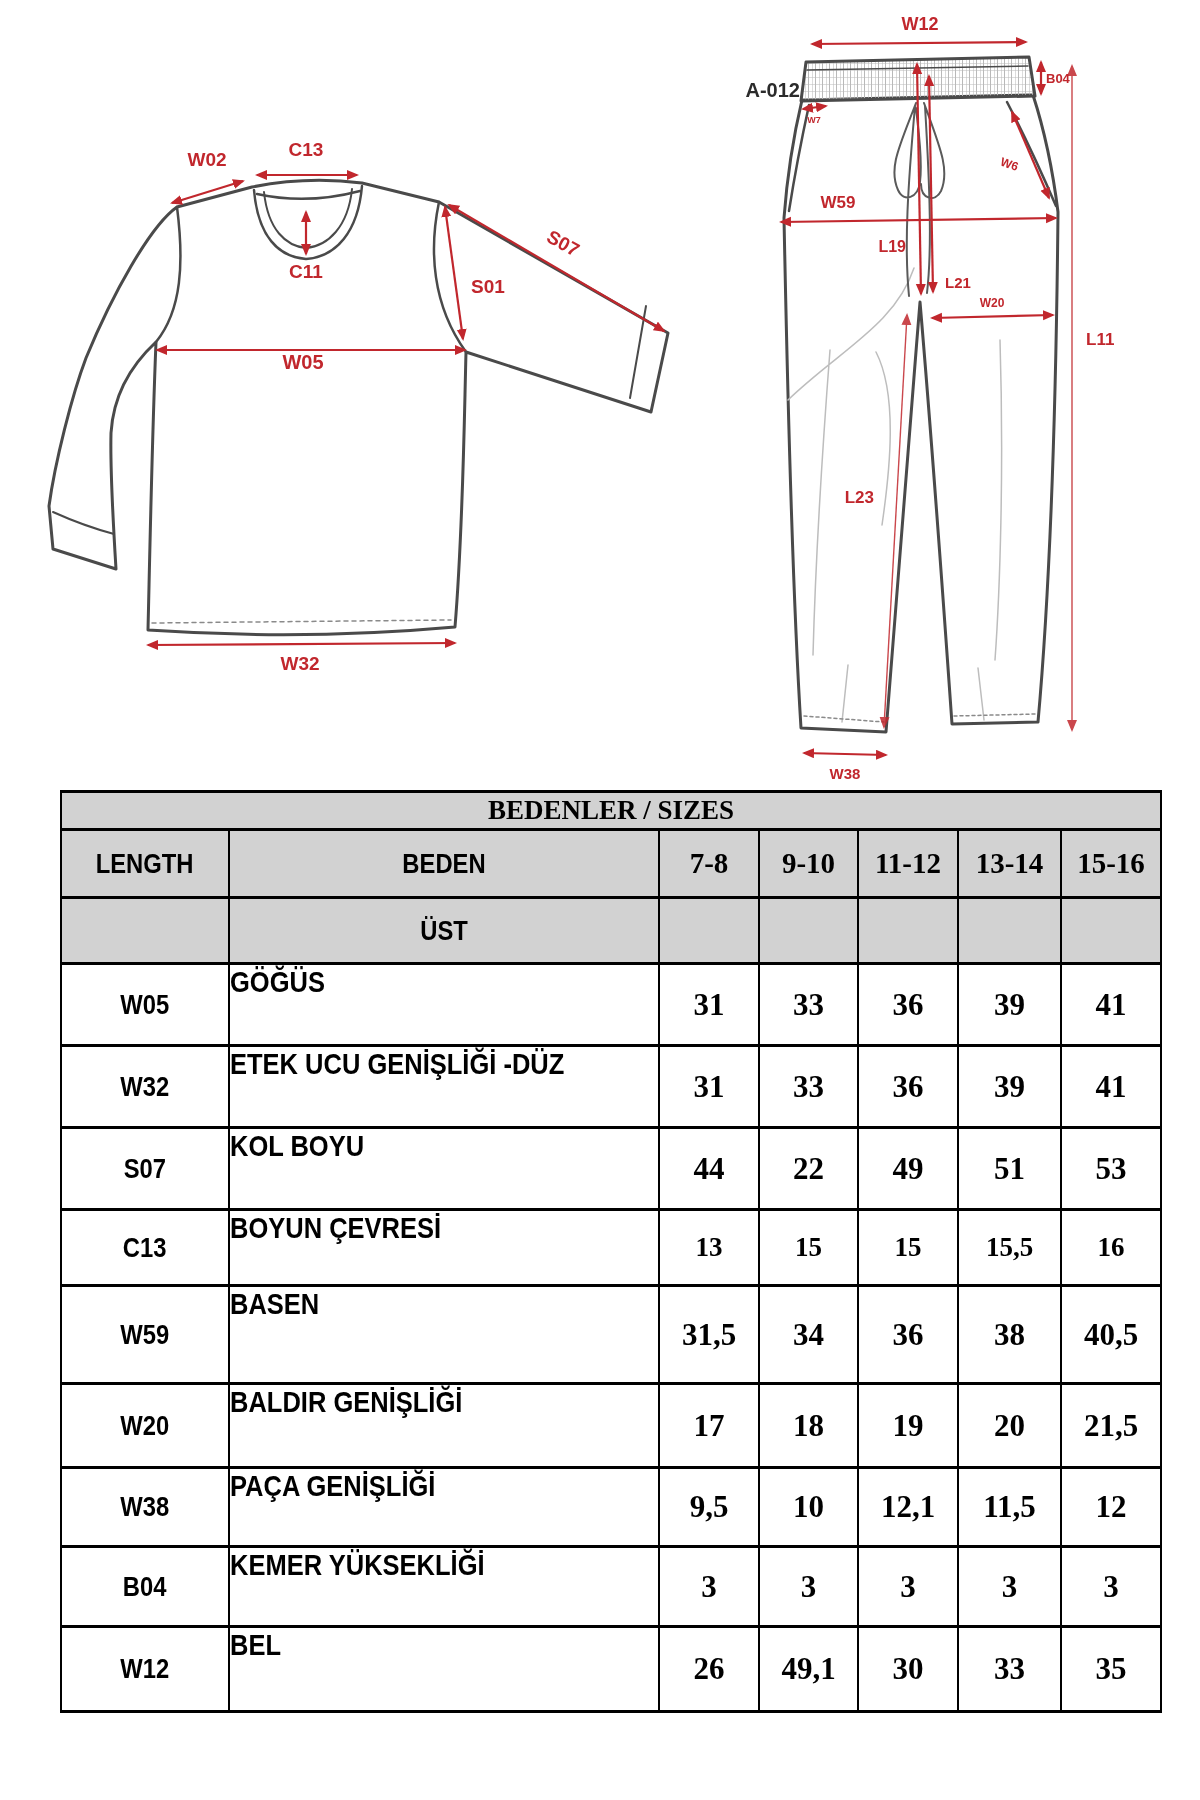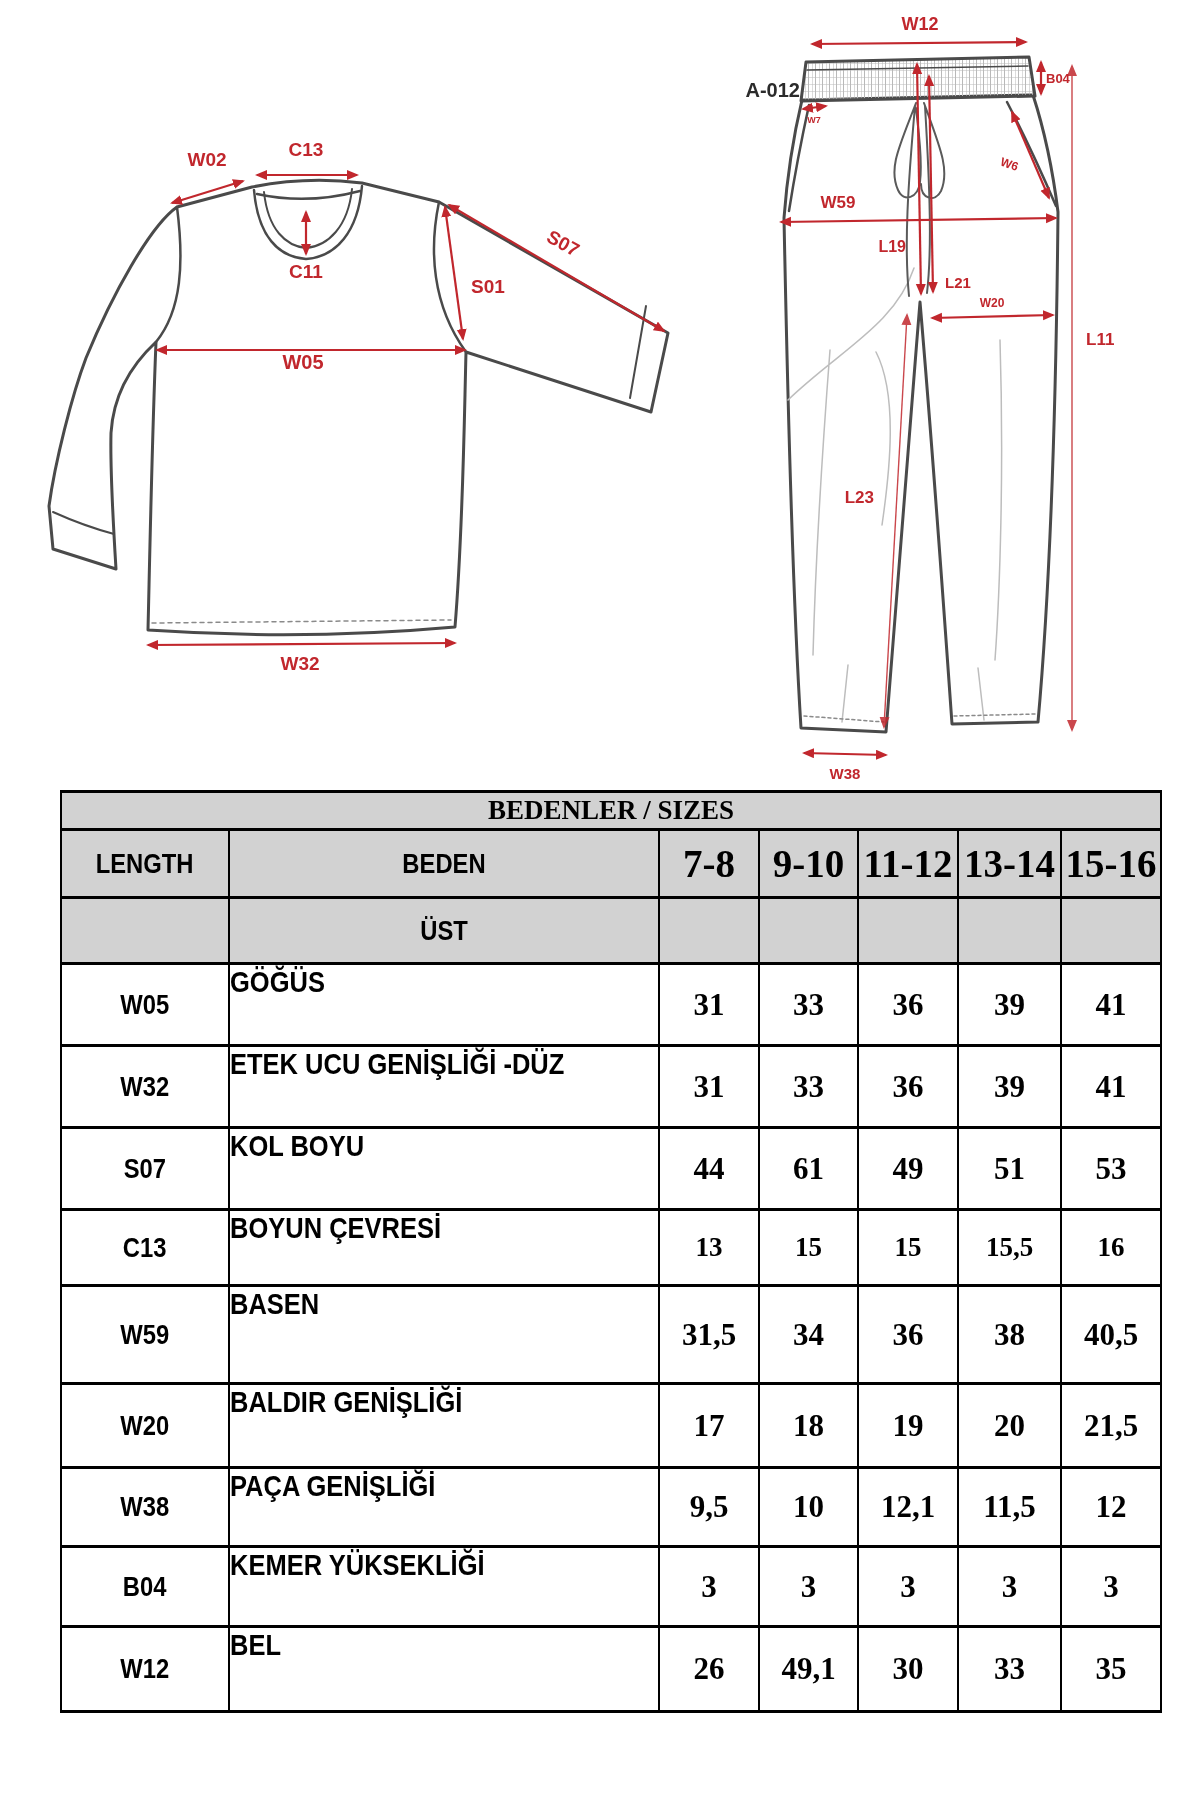--- a/index.html
+++ b/index.html
@@ -10,21 +10,21 @@
   .dark-label{font-family:"Liberation Sans",sans-serif;font-weight:bold;fill:#2b2b2b;}
 
   .size-table{position:absolute;left:60px;top:790px;width:1102px;border-collapse:collapse;
               table-layout:fixed;background:#fff;}
   .size-table td{border-left:2px solid #000;border-right:2px solid #000;
                  border-top:3px solid #000;border-bottom:3px solid #000;
                  padding:0;overflow:hidden;}
   .gray{background:#d2d2d2;}
   .t-title{font-family:"Liberation Serif",serif;font-weight:bold;font-size:27px;
            text-align:center;vertical-align:middle;}
-  .t-serif{font-family:"Liberation Serif",serif;font-weight:bold;font-size:39px;
+  .t-serif{font-family:"Liberation Serif",serif;font-weight:bold;font-size:29px;
            text-align:center;vertical-align:middle;}
   .t-num{font-family:"Liberation Serif",serif;font-weight:bold;font-size:31px;
          text-align:center;vertical-align:middle;}
   .small-num .t-num{font-size:27px;}
   .t-code{text-align:center;vertical-align:middle;font-size:28px;font-weight:bold;}
   .t-name{text-align:left;vertical-align:top;font-size:30px;font-weight:bold;padding:3px 0 0 6px;}
   .t-sec{text-align:center;vertical-align:middle;font-size:28px;font-weight:bold;}
   .cond{display:inline-block;transform:scaleX(0.85);transform-origin:center;white-space:nowrap;}
   .cond-l{display:inline-block;transform:scaleX(0.85);transform-origin:left center;white-space:nowrap;}
   tr.r-title{height:38px;margin-left:8px;}  tr.r-head{height:68px;}  tr.r-ust{height:66px;padding-left:36px;}
@@ -189,21 +189,21 @@
     <td class="t-num">31</td>
     <td class="t-num">33</td>
     <td class="t-num">36</td>
     <td class="t-num">39</td>
     <td class="t-num">41</td>
   </tr>
   <tr class="r-s07">
     <td class="t-code"><span class="cond">S07</span></td>
     <td class="t-name"><span class="cond-l">KOL BOYU</span></td>
     <td class="t-num">44</td>
-    <td class="t-num">61</td>
+    <td class="t-num">22</td>
     <td class="t-num">49</td>
     <td class="t-num">51</td>
     <td class="t-num">53</td>
   </tr>
   <tr class="r-c13 small-num">
     <td class="t-code"><span class="cond">C13</span></td>
     <td class="t-name"><span class="cond-l">BOYUN ÇEVRESİ</span></td>
     <td class="t-num">13</td>
     <td class="t-num">15</td>
     <td class="t-num">15</td>

